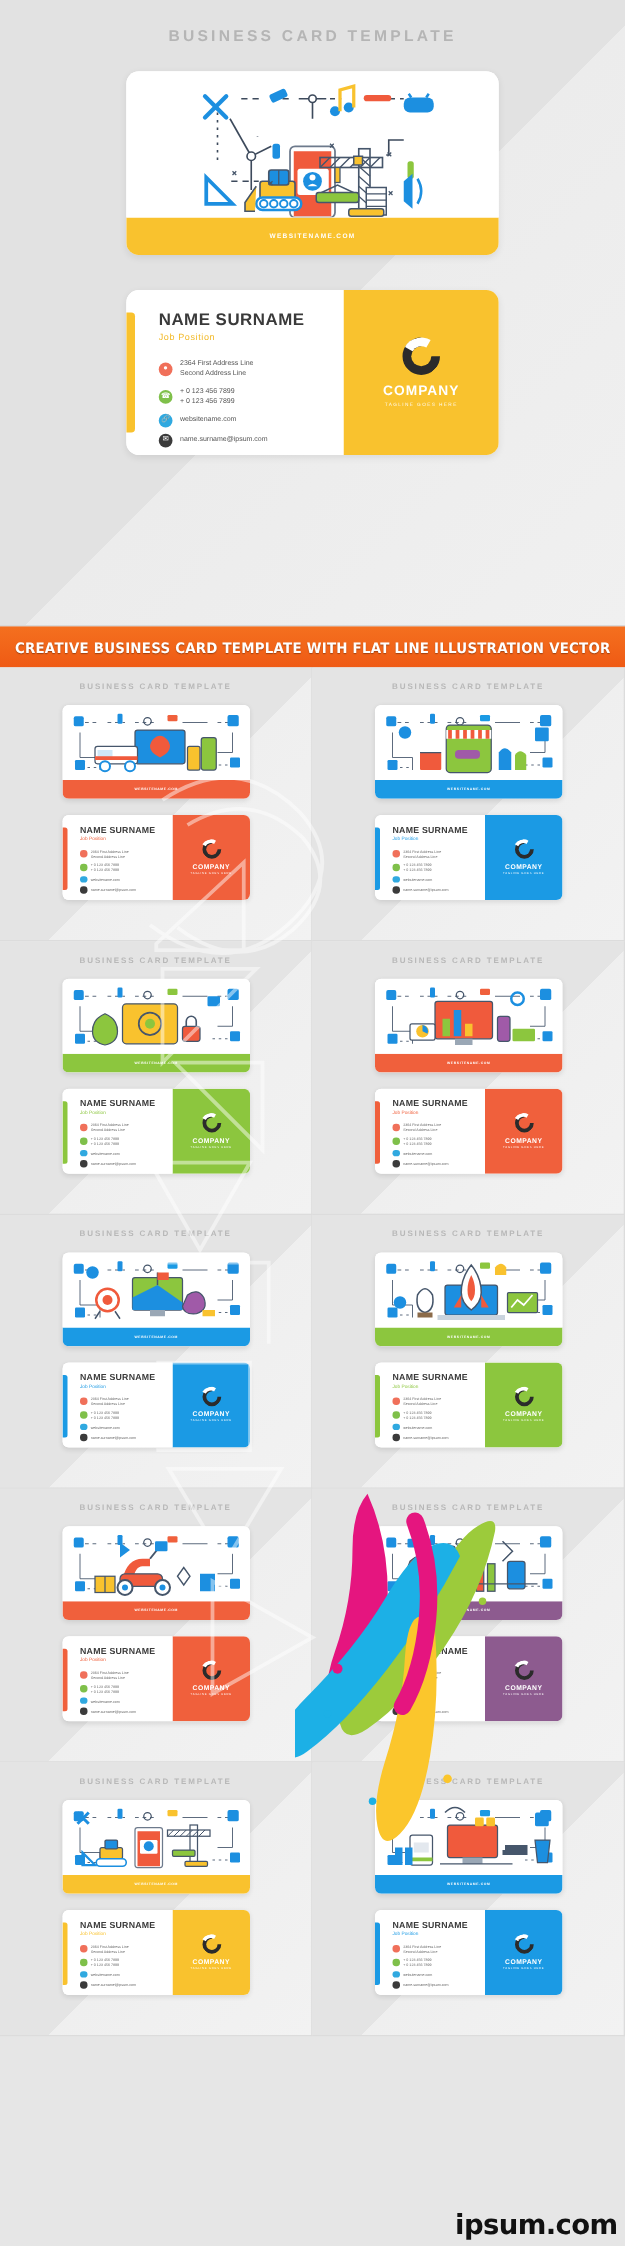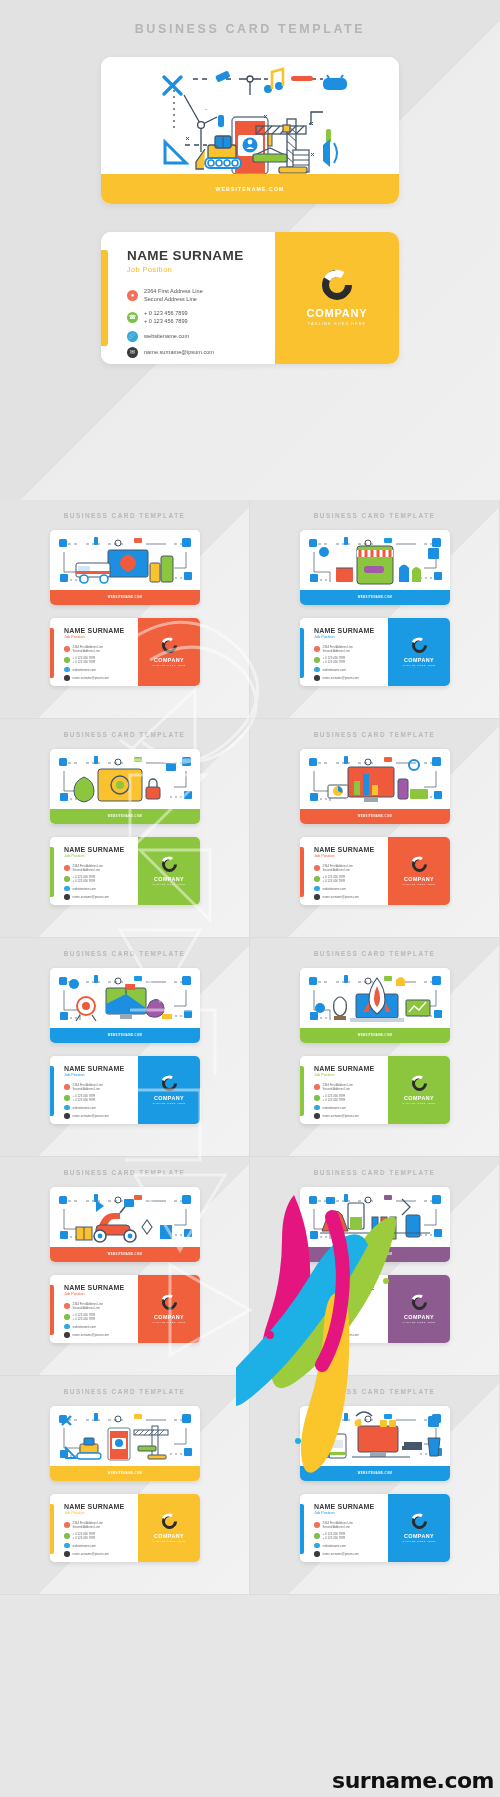--- a/index.html
+++ b/index.html
@@ -295,20 +295,23 @@
         </div>
         <div class="back-right">
           <div class="logo-c"></div>
           <div class="co-name">COMPANY</div>
           <div class="co-tag">TAGLINE GOES HERE</div>
         </div>
       </div>
     </div>
   </section>
 
+  <div class="banner">
+    <span class="banner-text">CREATIVE BUSINESS CARD TEMPLATE WITH FLAT LINE ILLUSTRATION VECTOR</span>
+  </div>
 
   <section class="grid" id="grid">
       <div class="cell">
     <div class="cell-title">BUSINESS CARD TEMPLATE</div>
     <div class="mini front">
       <div class="mini-illus"><svg width="150" height="60" viewBox="0 0 150 60">
    <g stroke="#46566b" stroke-width="0.7" fill="none">
      <path d="M12 14 h18 M36 14 h14" stroke-dasharray="3,3"></path>
      <path d="M58 14 h16" stroke-dasharray="3,3"></path>
      <path d="M96 14 h20"></path>
@@ -1009,14 +1012,14 @@
       <path d="M112 120 q4 52 -4 100 q-8 46 -24 62 q-14 14 -18 -6 q-4 -20 6 -52 q14 -44 16 -84 q2 -30 12 -32 q10 -2 12 12 Z" fill="#fbc62c"></path>
       <path d="M96 32 q14 36 10 78 q-4 42 -20 70" fill="none" stroke="#e5157f" stroke-width="14" stroke-linecap="round"></path>
       <circle cx="34" cy="150" r="4" fill="#e5157f"></circle>
       <circle cx="26" cy="186" r="3" fill="#1cb0e6"></circle>
       <circle cx="150" cy="96" r="3" fill="#9ccb3b"></circle>
       <circle cx="122" cy="238" r="3.5" fill="#fbc62c"></circle>
       <circle cx="62" cy="256" r="3" fill="#1cb0e6"></circle>
     </g>
   </svg>
 
-  <div class="gfx">surname.com</div>
+  <div class="gfx">ipsum.com</div>
 </div>
 
 </body></html>

